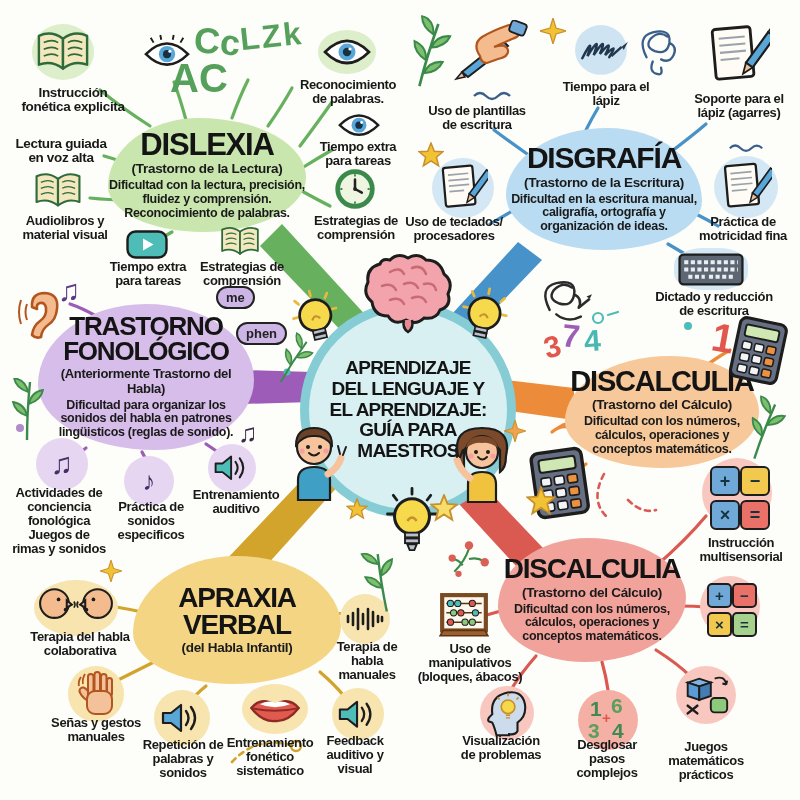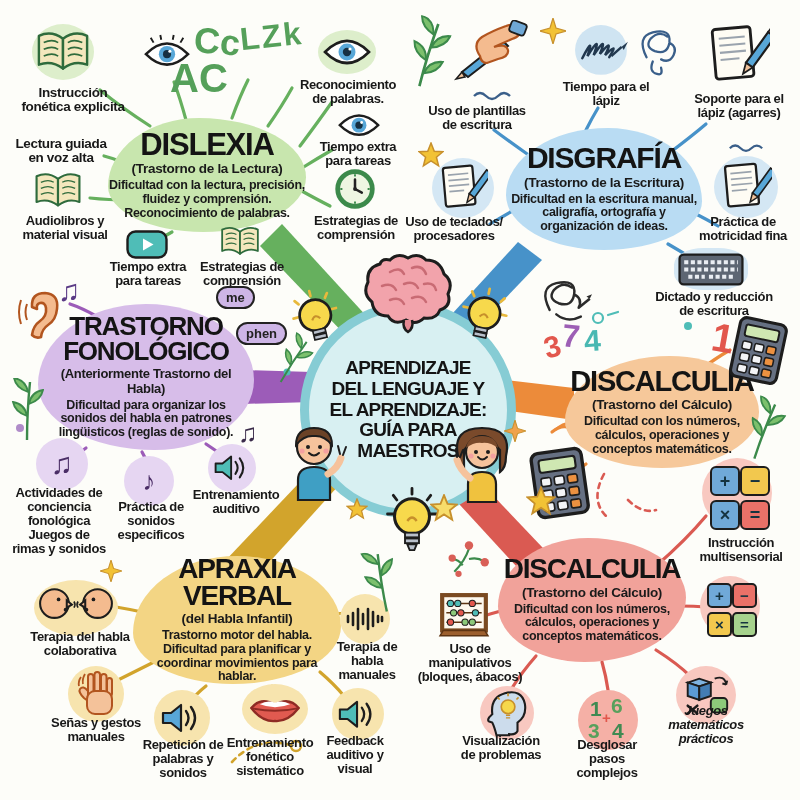--- a/index.html
+++ b/index.html
@@ -142,21 +142,20 @@
 
   <div class="bubble" style="left:498px;top:538px;width:188px;height:124px;background:#f1a29a;border-radius:48% 52% 54% 46% / 55% 48% 52% 45%;">
     <div class="b-title" style="font-size:28px;">DISCALCULIA</div>
     <div class="b-sub">(Trastorno del Cálculo)</div>
     <div class="b-desc" style="width:192px;">Dificultad con los números, cálculos, operaciones y conceptos matemáticos.</div>
   </div>
 
   <div class="bubble" style="left:133px;top:556px;width:208px;height:128px;background:#f3d584;border-radius:50% 50% 52% 48% / 60% 55% 45% 40%;">
     <div class="b-title" style="font-size:28px;">APRAXIA VERBAL</div>
     <div class="b-sub">(del Habla Infantil)</div>
-    <div class="b-desc" style="width:196px;">Trastorno motor del habla. Dificultad para planificar y coordinar movimientos para hablar.</div>
   </div>
 
   <div class="center-circle" style="left:300px;top:302px;width:198px;height:198px;">
     <div class="ct-line">APRENDIZAJE</div>
     <div class="ct-line">DEL LENGUAJE Y</div>
     <div class="ct-line">EL APRENDIZAJE:</div>
     <div class="ct-line">GUÍA PARA</div>
     <div class="ct-line">MAESTROS</div>
   </div>
 
@@ -479,21 +478,21 @@
           <path d="M8 12 L20 8 L32 12 L20 16 Z" fill="#7fb3e0"></path>
           <path d="M8 12 L8 26 L20 30 L20 16 Z" fill="#5b9bd5"></path>
           <path d="M32 12 L32 26 L20 30 L20 16 Z" fill="#437db4"></path>
           <rect x="32" y="28" width="17" height="15" rx="4" fill="#8cc97a"></rect>
         </g>
         <path d="M36 8 Q46 4 48 14" stroke="#1d1d1d" stroke-width="2" fill="none"></path>
         <path d="M48 14 L44 13 M48 14 L49 10" stroke="#1d1d1d" stroke-width="2"></path>
         <path d="M8 36 L18 44 M18 36 L8 44" stroke="#1d1d1d" stroke-width="2.6" stroke-linecap="round"></path>
       </svg>
   </div>
-  <div class="lbl" style="left:658px;top:704px;width:96px;font-style:italic;">Juegos matemáticos prácticos</div>
+  <div class="lbl" style="left:658px;top:740px;width:96px;">Juegos matemáticos prácticos</div>
   <div class="icirc" style="left:578px;top:690px;width:60px;height:60px;background:#f5b0a6;">
     <span class="digit" style="left:12px;top:8px;font-size:21px;color:#3f8a52;position:absolute;">1</span>
     <span class="digit" style="left:33px;top:5px;font-size:21px;color:#58a05c;position:absolute;">6</span>
     <span class="digit" style="left:10px;top:30px;font-size:21px;color:#58a05c;position:absolute;">3</span>
     <span class="digit" style="left:34px;top:30px;font-size:21px;color:#3f8a52;position:absolute;">4</span>
     <span class="digit" style="left:24px;top:20px;font-size:15px;color:#e2574d;position:absolute;">+</span>
   </div>
   <div class="lbl" style="left:566px;top:738px;width:82px;">Desglosar pasos complejos</div>
   <div class="icirc" style="left:480px;top:686px;width:54px;height:54px;background:#f8c8c0;">
     <svg viewBox="0 0 40 46" width="42">

